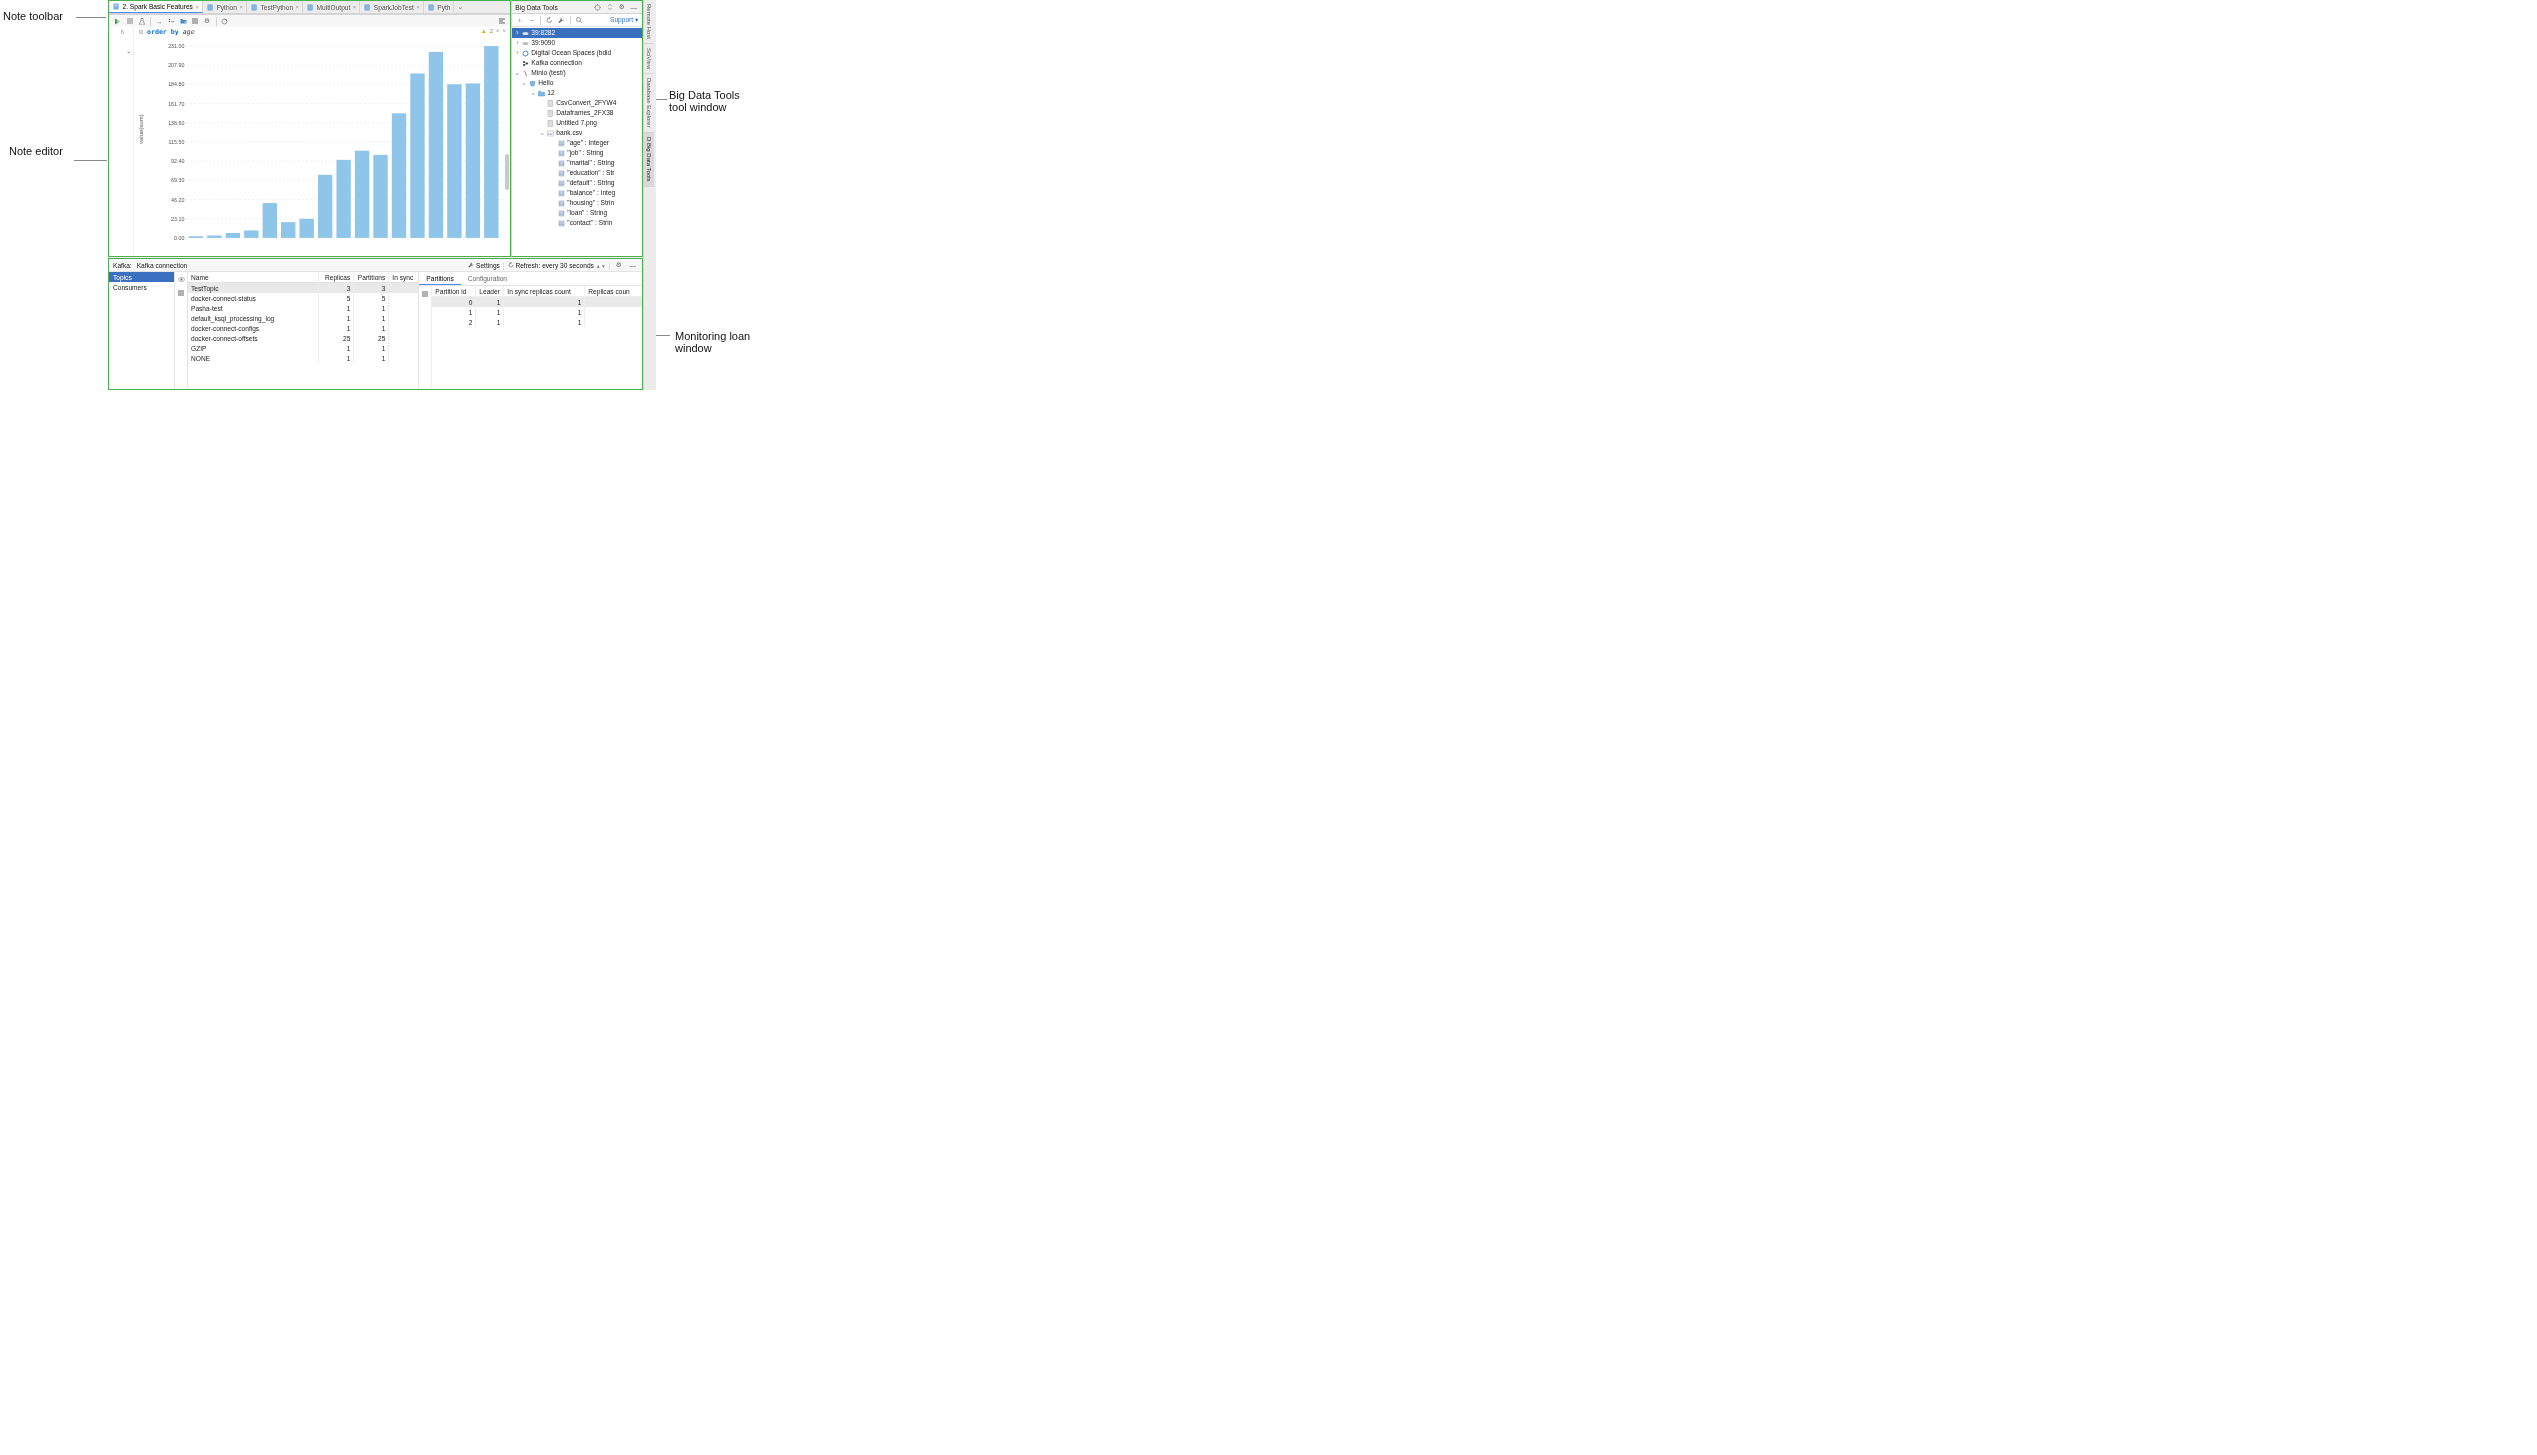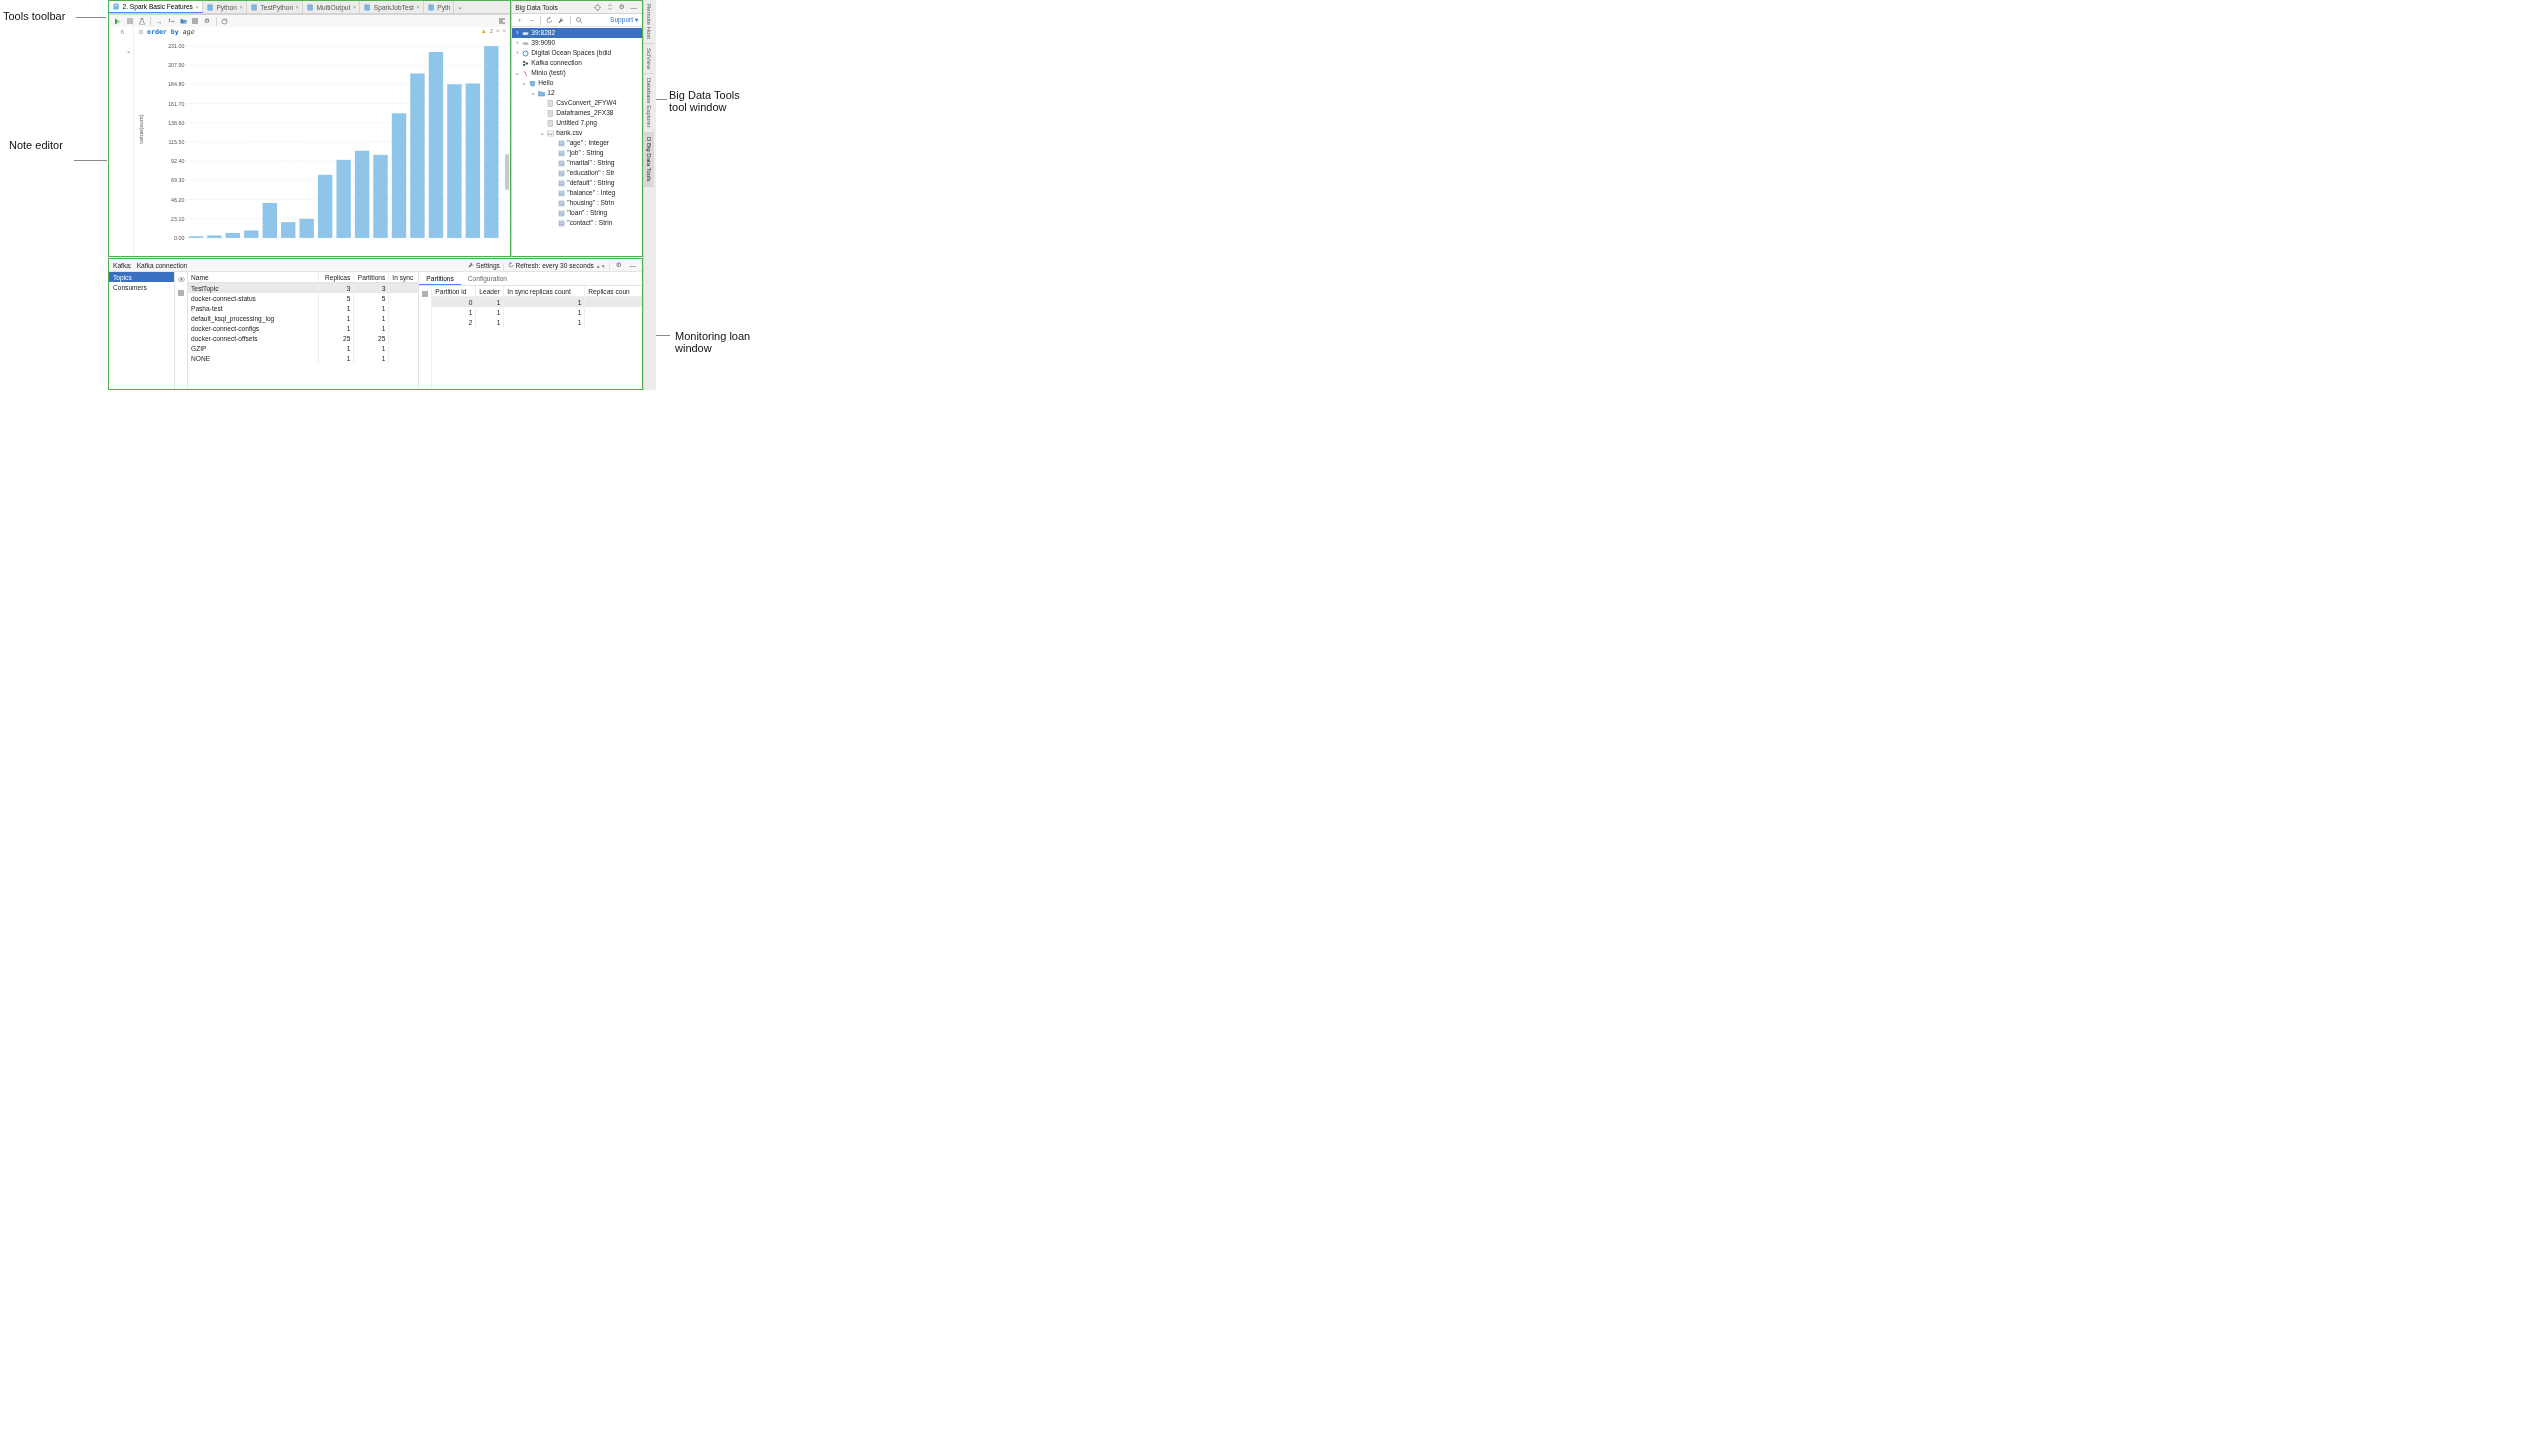--- a/index.html
+++ b/index.html
@@ -224,23 +224,23 @@
   .i-run { color: #43a047; }
   .i-stop { color: #bdbdbd; }
   .scrbar {
     position: absolute; right: 1px; top: 127px; width: 4px; height: 36px;
     background: #c9c9c9; border-radius: 2px;
   }
 </style>
 </head>
 <body>
 
-<div class="annotation" style="left:3px; top:10px;">Tools toolbar</div>
+<div class="annotation" style="left:3px; top:10px;">Note toolbar</div>
 <div class="annotation-line" style="left:76px; top:16.7px; width:30px;"></div>
-<div class="annotation" style="left:9px; top:139px;">Note editor</div>
+<div class="annotation" style="left:9px; top:145px;">Note editor</div>
 <div class="annotation-line" style="left:74px; top:160px; width:33px;"></div>
 <div class="annotation" style="left:669px; top:89px; width:91px;">Big Data Tools tool window</div>
 <div class="annotation-line" style="left:624px; top:99px; width:43px;"></div>
 <div class="annotation" style="left:675px; top:330px; width:91px;">Monitoring loan window</div>
 <div class="annotation-line" style="left:518px; top:335px; width:152px;"></div>
 
 <div class="ide-frame">
 
   <div class="editor-area green-box">
     <div class="tab-bar">

